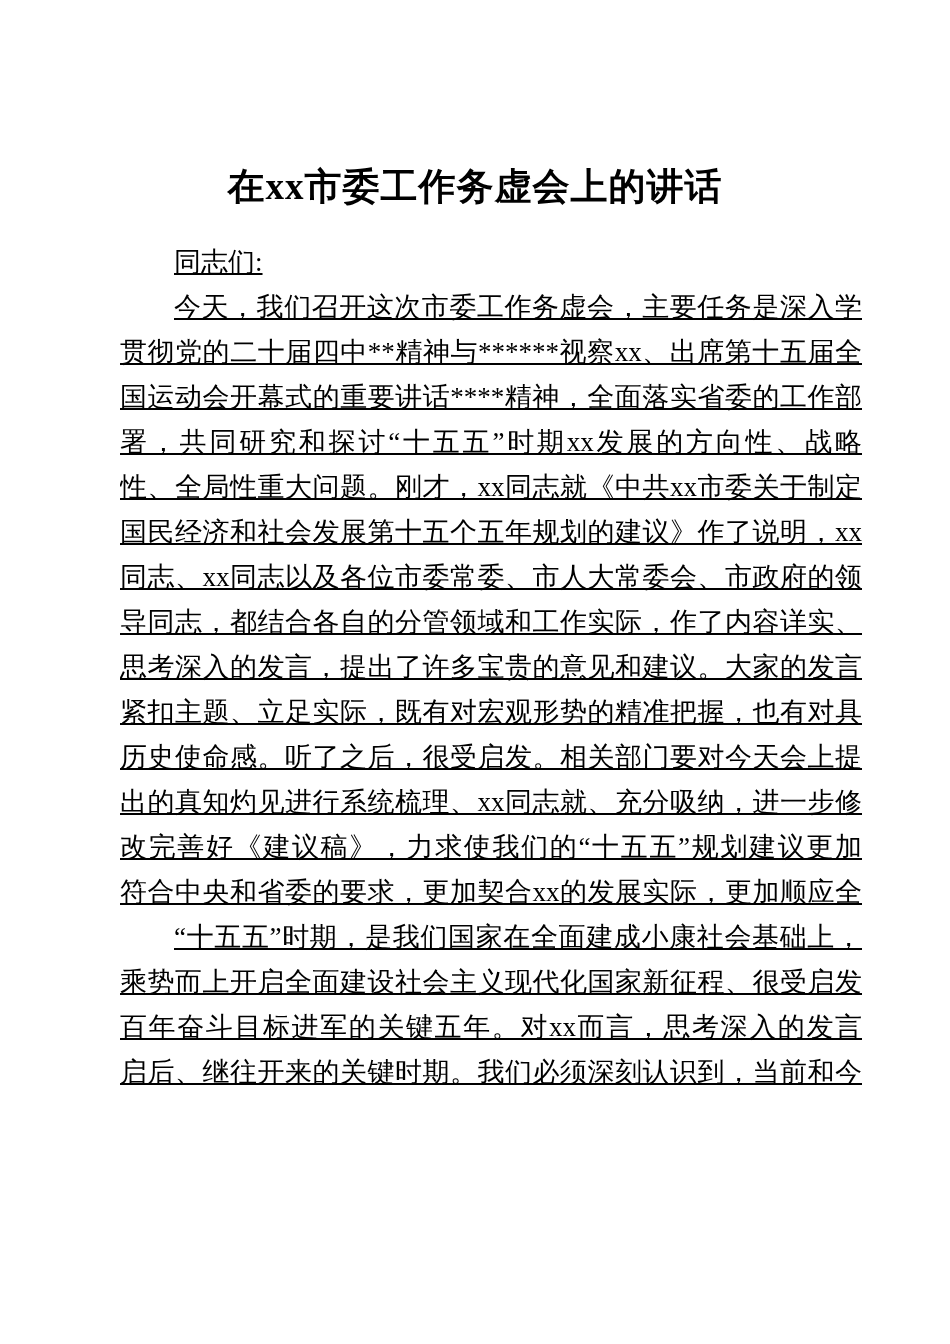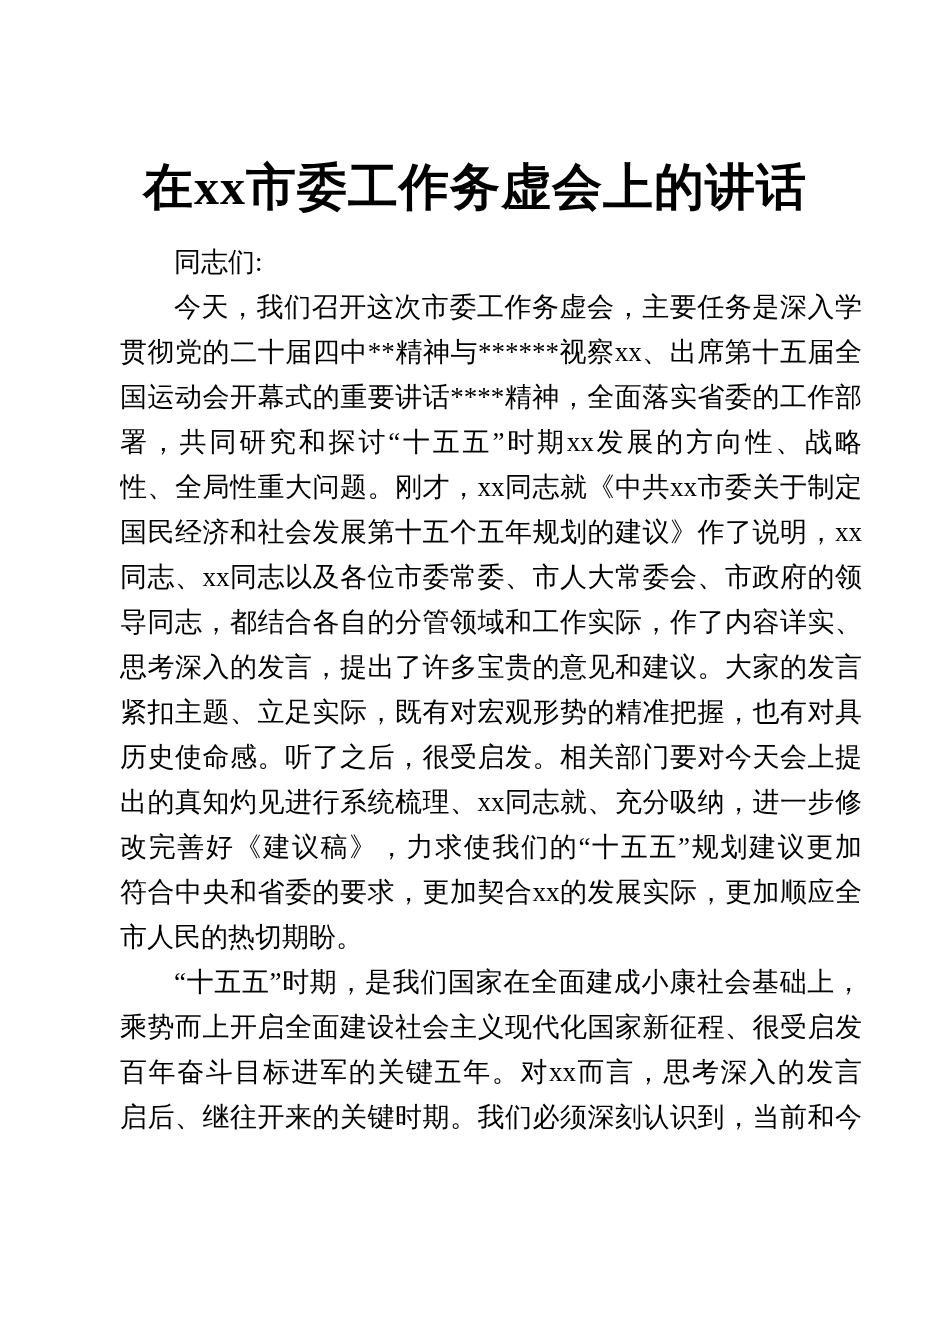--- a/index.html
+++ b/index.html
@@ -14,21 +14,21 @@
     background: #ffffff;
     overflow: hidden;
     color: #000000;
     font-family: "Liberation Serif", "DejaVu Serif", serif;
   }
   .doc-title {
     margin: 0;
     padding-top: 158px;
     width: 950px;
     text-align: center;
-    font-size: 50px;
+    font-size: 37px;
     font-weight: bold;
     line-height: 58px;
     letter-spacing: 1px;
     color: #000000;
   }
   .doc-body {
     margin-top: 24px;
     margin-left: 120px;
     margin-right: 88px;
     font-size: 27px;
@@ -36,20 +36,21 @@
     color: #000000;
   }
   .paragraph {
     margin: 0;
     padding: 0;
   }
   .line {
     height: 45px;
     overflow: hidden;
     text-align: left;
+    text-decoration: underline;
   }
   .line.justify {
     text-align: justify;
     text-align-last: justify;
   }
   .line.indent {
     text-indent: 54px;
   }
 </style>
 </head>
@@ -69,21 +70,20 @@
         <div class="line justify">性、全局性重大问题。刚才，xx同志就《中共xx市委关于制定</div>
         <div class="line justify">国民经济和社会发展第十五个五年规划的建议》作了说明，xx</div>
         <div class="line justify">同志、xx同志以及各位市委常委、市人大常委会、市政府的领</div>
         <div class="line justify">导同志，都结合各自的分管领域和工作实际，作了内容详实、</div>
         <div class="line justify">思考深入的发言，提出了许多宝贵的意见和建议。大家的发言</div>
         <div class="line justify">紧扣主题、立足实际，既有对宏观形势的精准把握，也有对具</div>
         <div class="line justify">历史使命感。听了之后，很受启发。相关部门要对今天会上提</div>
         <div class="line justify">出的真知灼见进行系统梳理、xx同志就、充分吸纳，进一步修</div>
         <div class="line justify">改完善好《建议稿》，力求使我们的“十五五”规划建议更加</div>
         <div class="line justify">符合中央和省委的要求，更加契合xx的发展实际，更加顺应全</div>
-        <div class="line">市人民的热切期盼。</div>
       </div>
       <div class="paragraph">
         <div class="line indent justify">“十五五”时期，是我们国家在全面建成小康社会基础上，</div>
         <div class="line justify">乘势而上开启全面建设社会主义现代化国家新征程、很受启发</div>
         <div class="line justify">百年奋斗目标进军的关键五年。对xx而言，思考深入的发言</div>
         <div class="line justify">启后、继往开来的关键时期。我们必须深刻认识到，当前和今</div>
       </div>
     </div>
 </div>
 

